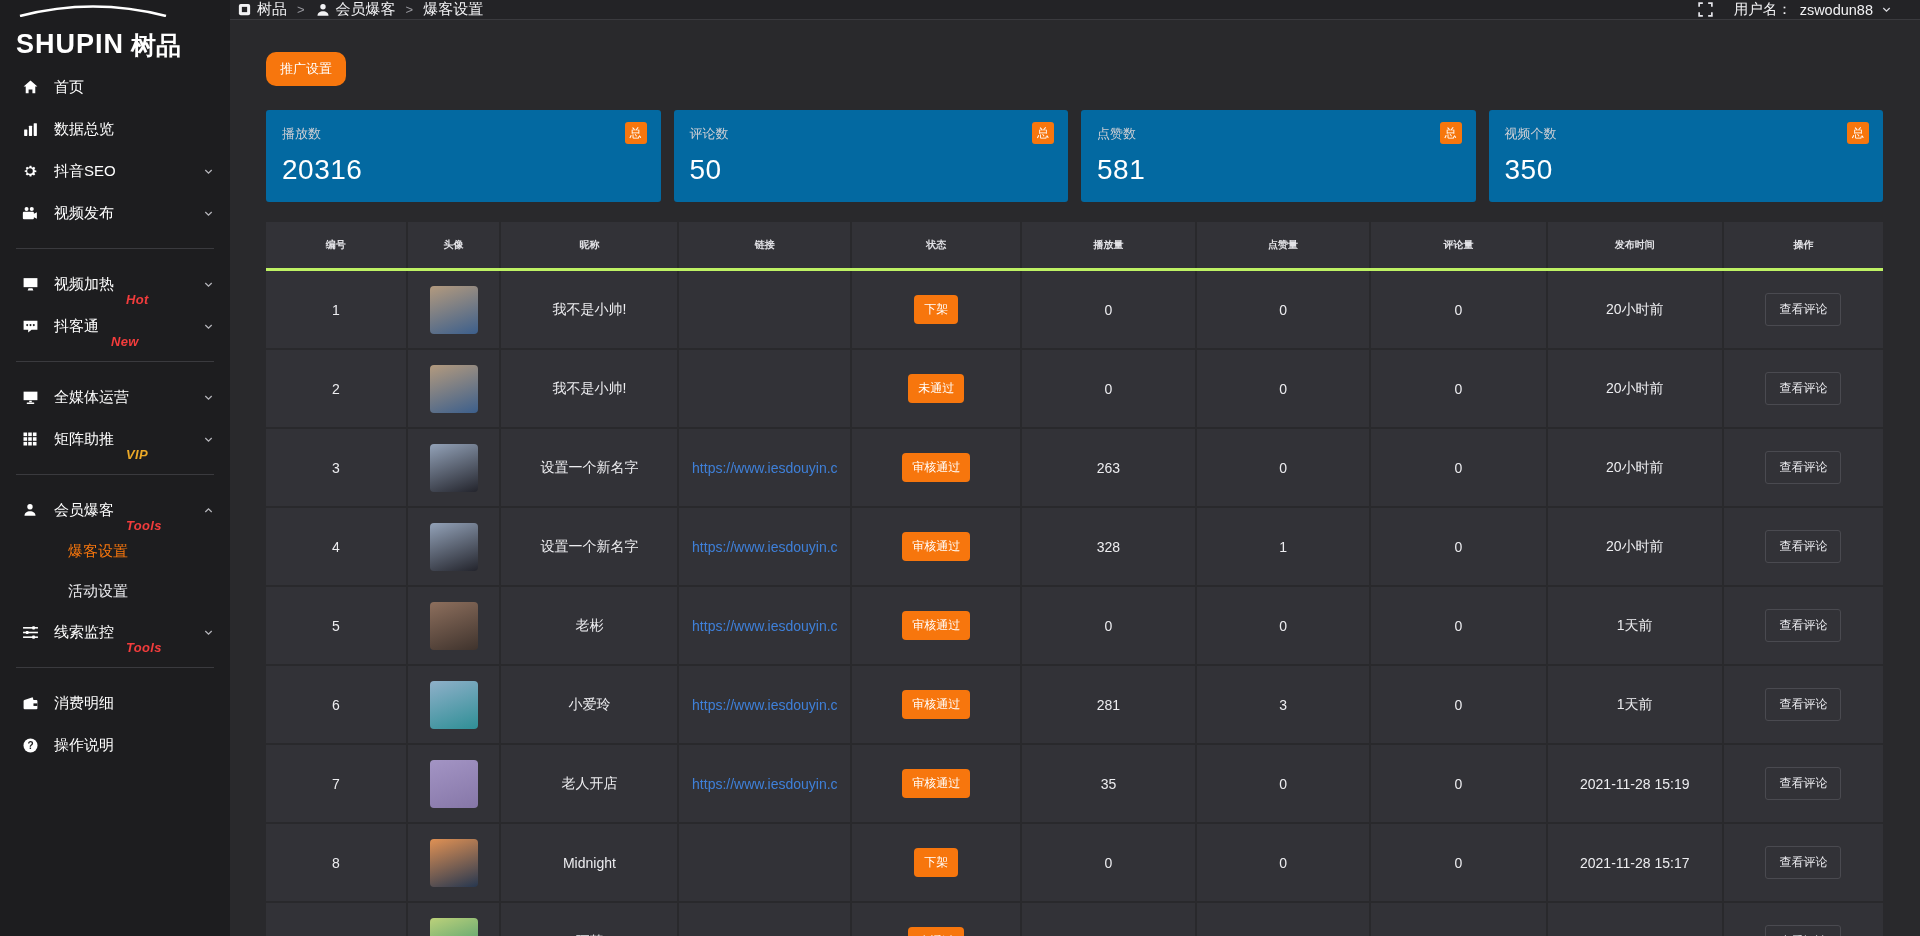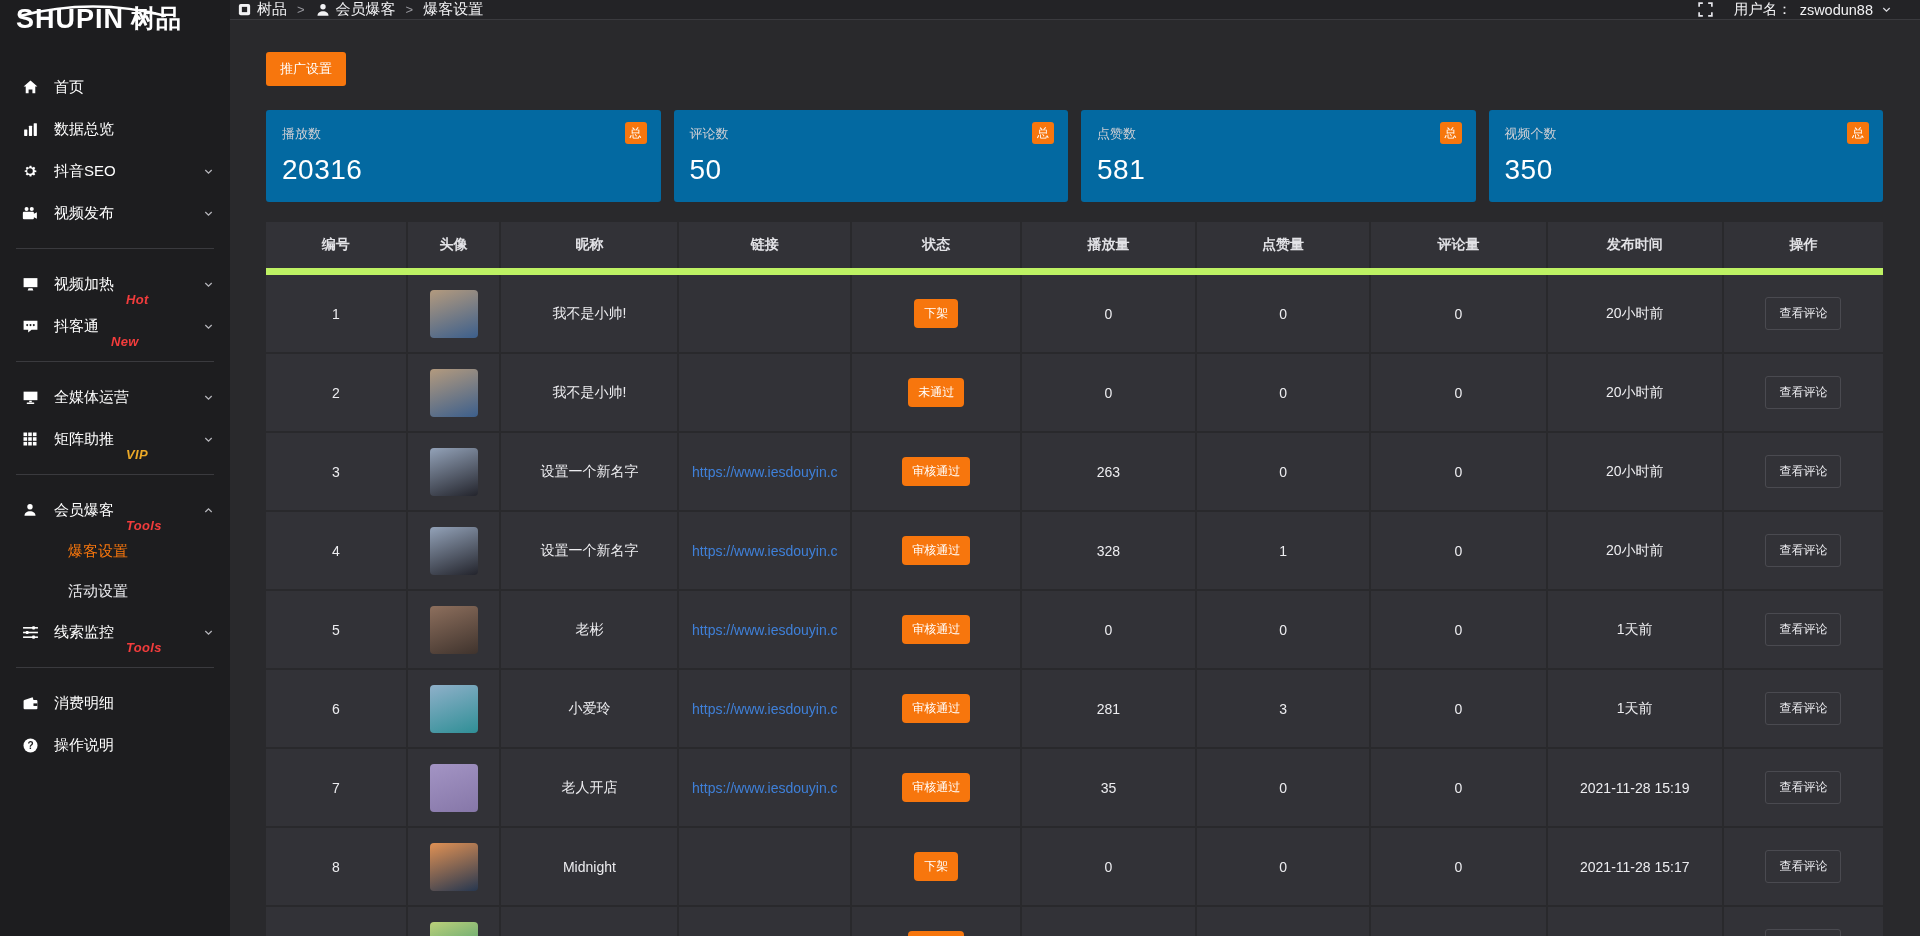--- a/index.html
+++ b/index.html
@@ -2,21 +2,21 @@
 <html><head>
 <meta charset="utf-8">
 <style>
   html,body{margin:0;padding:0;width:1920px;height:936px;overflow:hidden;
     background:#29292c;color:#ededf0;
     font-family:"Liberation Sans","DejaVu Sans",sans-serif;}
   .app{display:flex;width:1920px;height:936px;}
 
   
   .sidebar{width:230px;min-width:230px;background:#1d1d1f;height:936px;overflow:hidden;}
-  .logo{height:52px;display:flex;padding:6px 0 0 16px;position:relative;cursor:pointer;}
+  .logo{height:52px;display:flex;align-items:flex-end;padding:6px 0 0 16px;position:relative;cursor:pointer;}
   .logo-arc{position:absolute;top:5px;left:14px;}
   .logo-en{font-size:27px;font-weight:800;letter-spacing:1px;color:#fff;line-height:1;}
   .logo-cn{font-size:25px;font-weight:700;color:#fff;margin-left:7px;line-height:1;}
   .menu{padding-top:8px;}
   .menu-item{height:42px;display:flex;align-items:center;padding:0 16px 0 22px;font-size:15px;color:#fff;cursor:pointer;}
   .mi-icon{width:19px;margin-right:13px;display:flex;align-items:center;color:#fff;}
   .mi-tag{font-style:italic;font-weight:700;font-size:13px;margin-left:12px;letter-spacing:.3px;margin-top:31px;}
   .mi-chevron{margin-left:auto;color:#b5b5ba;display:flex;}
   .menu-sub{height:40px;display:flex;align-items:center;padding-left:68px;font-size:15px;color:#ededf0;cursor:pointer;}
   .menu-divider{height:1px;background:#3a3a3e;margin:14px 16px;}
@@ -40,22 +40,22 @@
   .cards{display:flex;gap:13px;margin-top:24px;}
   .card{flex:1;background:#0369a1;border-radius:3px;height:92px;box-sizing:border-box;
     padding:15px 16px;position:relative;}
   .card-label{font-size:13px;color:#cfcfd4;}
   .card-value{font-size:28px;color:#fff;margin-top:12px;line-height:1.1;letter-spacing:.5px;}
   .card-badge{position:absolute;top:12px;right:14px;width:22px;height:22px;border-radius:3px;
     color:#fff;font-size:12px;display:flex;align-items:center;justify-content:center;}
 
   .table-wrap{margin-top:20px;}
   table{width:100%;border-collapse:collapse;table-layout:fixed;}
-  th{height:44px;background:#323237;font-size:14px;font-weight:700;color:#e2e2e6;
-    border-right:2px solid #29292c;border-bottom:7px solid #bef264;}
+  th{height:44px;background:#323237;font-size:10px;font-weight:700;color:#e2e2e6;
+    border-right:2px solid #29292c;border-bottom:3px solid #bef264;}
   th:last-child{border-right:none;}
   td{height:75px;background:#323237;text-align:center;vertical-align:middle;font-size:14px;color:#ededf0;
     border-right:2px solid #29292c;border-bottom:2px solid #29292c;overflow:hidden;white-space:nowrap;}
   td:last-child{border-right:none;}
   .avatar{width:48px;height:48px;border-radius:4px;margin:0 auto;}
   .cell-link{text-decoration:none;font-size:14px;}
   .status-btn{border:none;border-radius:4px;color:#fff;font-size:12px;padding:6px 10px;cursor:pointer;font-family:inherit;}
   .action-btn{background:transparent;border:1px solid #4a4a50;border-radius:3px;color:#ececf0;
     font-size:12px;padding:7px 13px;cursor:pointer;font-family:inherit;}
 </style>
@@ -296,21 +296,21 @@
           <span id="user-caret" style="display:flex;color:#d9d9de;">
               <svg viewBox="0 0 12 12" width="11" height="11" fill="none" stroke="currentColor" stroke-width="1.4">
                 <path d="M2.5 4.3L6 7.8l3.5-3.5"></path>
               </svg>
             </span>
         </span>
       </div>
     </header>
 
     <main class="content">
-      <button class="promo-btn" style="background: rgb(247, 118, 13);">推广设置</button>
+      <button class="promo-btn" style="background: rgb(247, 118, 13); border-radius: 10px;">推广设置</button>
       <section class="cards" id="cards">
           <div class="card">
             <div class="card-label">播放数</div>
             <div class="card-value">20316</div>
             <div class="card-badge" style="background: rgb(247, 118, 13);">总</div>
           </div>
           <div class="card">
             <div class="card-label">评论数</div>
             <div class="card-value">50</div>
             <div class="card-badge" style="background: rgb(247, 118, 13);">总</div>

